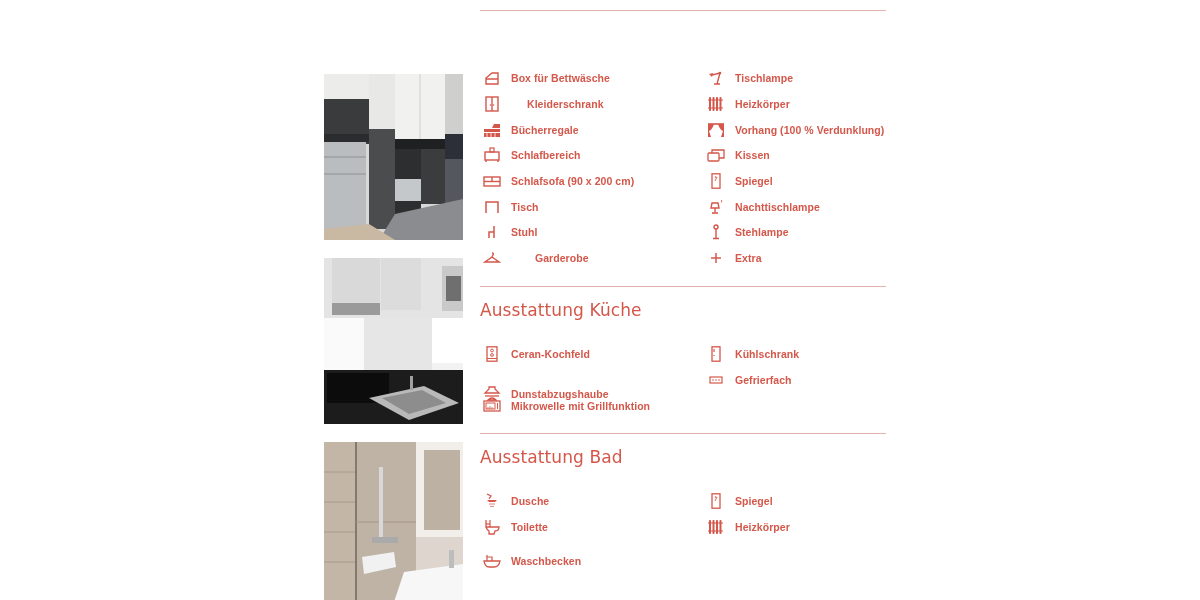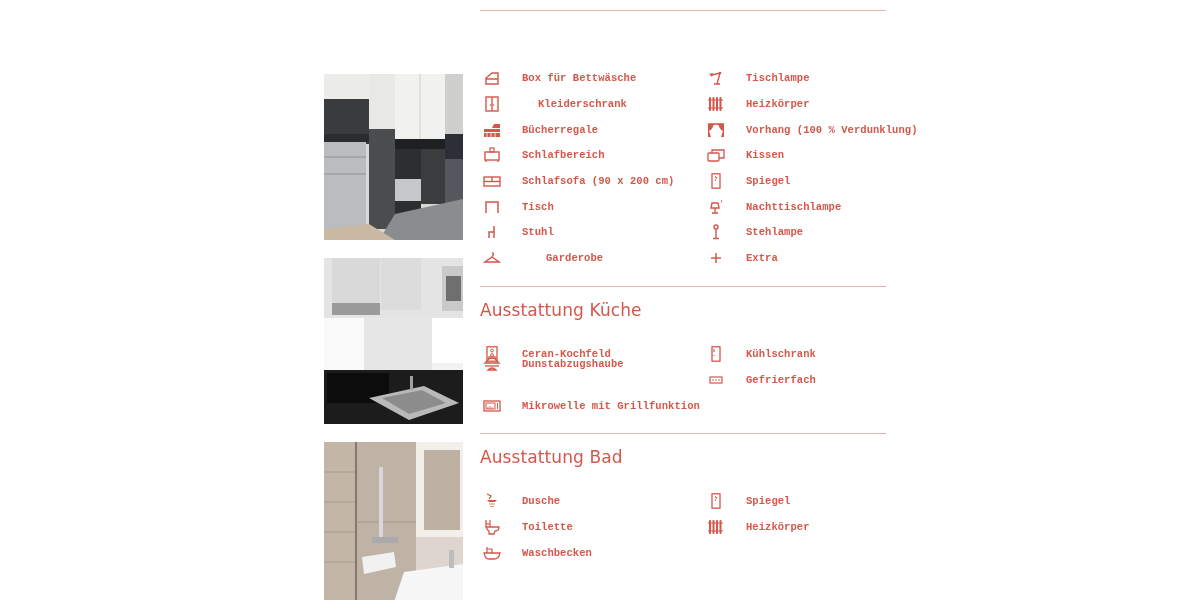--- a/index.html
+++ b/index.html
@@ -18,22 +18,22 @@
     font-family: "DejaVu Sans", sans-serif;
     font-size: 17px; font-weight: normal; color: #d4574a;
     letter-spacing: 0.1px; white-space: nowrap;
     position: absolute; left: 0;
   }
   .list { position: absolute; left: 0; width: 406px; }
   .item { position: absolute; height: 20px; display: flex; align-items: center; white-space: nowrap; }
   .item .ic { width: 20px; height: 18px; display: flex; align-items: center; justify-content: center; }
   .item .ic svg { width: 18px; height: 16px; }
   .item .lbl {
-    font-family: Liberation Mono, monospace; font-size: 10.5px; font-weight: bold;
-    color: #d4574a; margin-left: 20px; letter-spacing: 0.05px;
+    font-family: Liberation Sans, sans-serif; font-size: 10.5px; font-weight: bold;
+    color: #d4574a; margin-left: 9px; letter-spacing: 0.05px;
   }
   .col-left { left: 2px; }
   .col-right { left: 226px; }
 </style>
 </head>
 <body>
 
 <div class="photo" id="photo-1">
   <svg viewBox="0 0 139 166" preserveAspectRatio="none">
     <rect width="139" height="166" fill="#d8d8d6"></rect>
@@ -274,21 +274,21 @@
       <span class="ic">
           <svg viewBox="0 0 18 16">
             <rect x="4" y="0.8" width="10" height="14.4" fill="none" stroke="#d4574a" stroke-width="1.3"></rect>
             <circle cx="9" cy="4.5" r="1.4" fill="none" stroke="#d4574a" stroke-width="1"></circle>
             <circle cx="9" cy="9" r="1.4" fill="none" stroke="#d4574a" stroke-width="1"></circle>
             <line x1="4" y1="12.5" x2="14" y2="12.5" stroke="#d4574a" stroke-width="1"></line>
           </svg>
         </span>
       <span class="lbl">Ceran-Kochfeld</span>
     </div>
-    <div class="item col-left" style="top:10px;align-items:center;">
+    <div class="item col-left" style="top:40px;align-items:center;">
       <span class="ic">
           <svg viewBox="0 0 18 16">
             <path d="M6 1 H12 V3 L16 7 H2 L6 3 Z" fill="none" stroke="#d4574a" stroke-width="1.3"></path>
             <line x1="2" y1="10" x2="16" y2="10" stroke="#d4574a" stroke-width="1.3"></line>
             <path d="M5 14 Q9 10 13 14 Z" fill="none" stroke="#d4574a" stroke-width="1.3"></path>
           </svg>
         </span>
       <span class="lbl">Dunstabzugshaube</span>
     </div>
     <div class="item col-left" style="top:52px;">
@@ -349,21 +349,21 @@
     <div class="item col-left" style="top:26px;">
       <span class="ic">
           <svg viewBox="0 0 18 16">
             <path d="M3 1 V8 H16 Q16 12 12 12 L11 15 H6 L6 12 Q4 11 3 8" fill="none" stroke="#d4574a" stroke-width="1.3"></path>
             <line x1="3" y1="5" x2="7" y2="5" stroke="#d4574a" stroke-width="1.2"></line>
             <line x1="7" y1="1" x2="7" y2="8" stroke="#d4574a" stroke-width="1.2"></line>
           </svg>
         </span>
       <span class="lbl">Toilette</span>
     </div>
-    <div class="item col-left" style="top:52px;justify-content:space-between;">
+    <div class="item col-left" style="top:60px;justify-content:space-between;">
       <span class="ic">
           <svg viewBox="0 0 18 16">
             <path d="M1 8 H17 Q16 14 11 14 H6 Q2 14 1 8 Z" fill="none" stroke="#d4574a" stroke-width="1.3"></path>
             <path d="M4 8 V4 H9 V8" fill="none" stroke="#d4574a" stroke-width="1.2"></path>
             <line x1="4" y1="4" x2="4" y2="2" stroke="#d4574a" stroke-width="1.2"></line>
           </svg>
         </span>
       <span class="lbl">Waschbecken</span>
     </div>
     <div class="item col-right" style="top:0px;">

